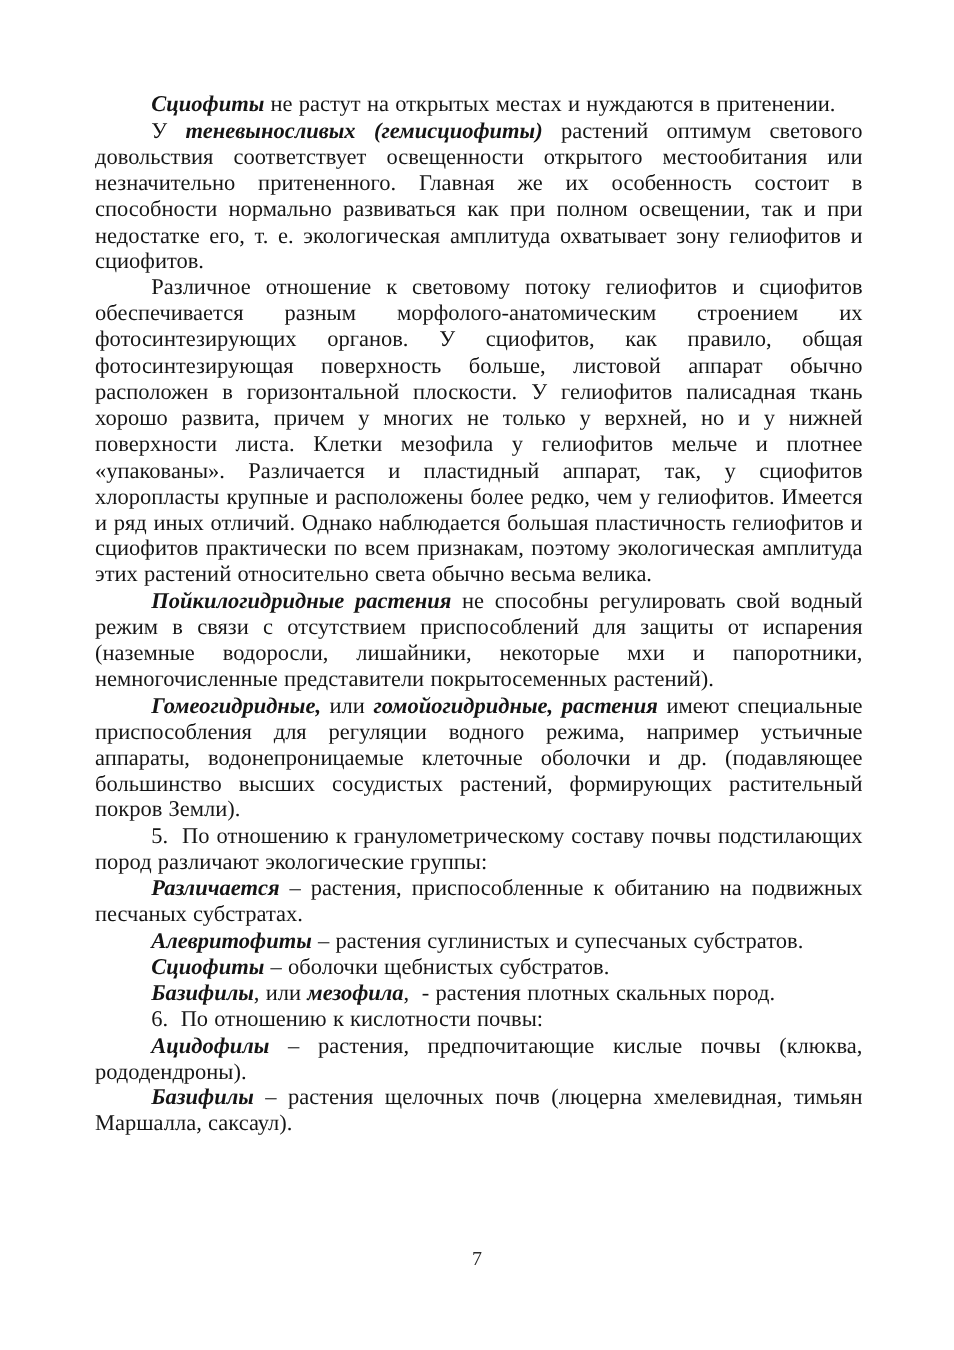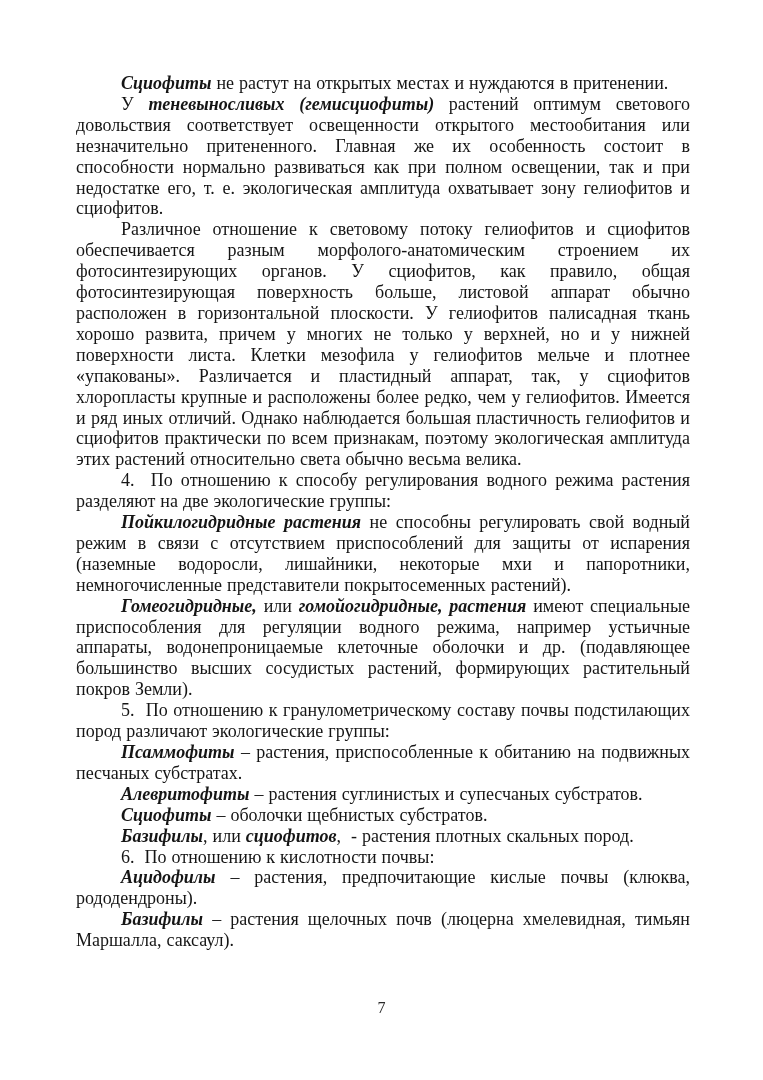--- a/index.html
+++ b/index.html
@@ -45,26 +45,25 @@
   }
 </style>
 </head>
 <body>
 
 <div class="page">
   <div class="text-block">
       <p class="para"><span class="run bi">Сциофиты</span><span class="run"> не растут на открытых местах и нуждаются в притенении.</span></p>
       <p class="para"><span class="run">У </span><span class="run bi">теневыносливых (гемисциофиты)</span><span class="run"> растений оптимум светового довольствия соответствует освещенности открытого местообитания или незначительно притененного. Главная же их особенность состоит в способности нормально развиваться как при полном освещении, так и при недостатке его, т. е. экологическая амплитуда охватывает зону гелиофитов и сциофитов.</span></p>
       <p class="para"><span class="run">Различное отношение к световому потоку гелиофитов и сциофитов обеспечивается разным морфолого-анатомическим строением их фотосинтезирующих органов. У сциофитов, как правило, общая фотосинтезирующая поверхность больше, листовой аппарат обычно расположен в горизонтальной плоскости. У гелиофитов палисадная ткань хорошо развита, причем у многих не только у верхней, но и у нижней поверхности листа. Клетки мезофила у гелиофитов мельче и плотнее «упакованы». Различается и пластидный аппарат, так, у сциофитов хлоропласты крупные и расположены более редко, чем у гелиофитов. Имеется и ряд иных отличий. Однако наблюдается большая пластичность гелиофитов и сциофитов практически по всем признакам, поэтому экологическая амплитуда этих растений относительно света обычно весьма велика.</span></p>
-      <p class="para"><span class="run">4.&nbsp; По отношению к способу регулирования водного режима растения разделяют на две экологические группы:</span></p>
       <p class="para"><span class="run bi">Пойкилогидридные растения</span><span class="run"> не способны регулировать свой водный режим в связи с отсутствием приспособлений для защиты от испарения (наземные водоросли, лишайники, некоторые мхи и папоротники, немногочисленные представители покрытосеменных растений).</span></p>
       <p class="para"><span class="run bi">Гомеогидридные,</span><span class="run"> или </span><span class="run bi">гомойогидридные, растения</span><span class="run"> имеют специальные приспособления для регуляции водного режима, например устьичные аппараты, водонепроницаемые клеточные оболочки и др. (подавляющее большинство высших сосудистых растений, формирующих растительный покров Земли).</span></p>
       <p class="para"><span class="run">5.&nbsp; По отношению к гранулометрическому составу почвы подстилающих пород различают экологические группы:</span></p>
-      <p class="para"><span class="run bi">Псаммофиты</span><span class="run"> – растения, приспособленные к обитанию на подвижных песчаных субстратах.</span></p>
+      <p class="para"><span class="run bi">Различается</span><span class="run"> – растения, приспособленные к обитанию на подвижных песчаных субстратах.</span></p>
       <p class="para"><span class="run bi">Алевритофиты</span><span class="run"> – растения суглинистых и супесчаных субстратов.</span></p>
       <p class="para"><span class="run bi">Сциофиты</span><span class="run"> – оболочки щебнистых субстратов.</span></p>
-      <p class="para"><span class="run bi">Базифилы</span><span class="run">, или </span><span class="run bi">сциофитов</span><span class="run">, &nbsp;- растения плотных скальных пород.</span></p>
+      <p class="para"><span class="run bi">Базифилы</span><span class="run">, или </span><span class="run bi">мезофила</span><span class="run">, &nbsp;- растения плотных скальных пород.</span></p>
       <p class="para"><span class="run">6.&nbsp; По отношению к кислотности почвы:</span></p>
       <p class="para"><span class="run bi">Ацидофилы</span><span class="run"> – растения, предпочитающие кислые почвы (клюква, рододендроны).</span></p>
       <p class="para"><span class="run bi">Базифилы</span><span class="run"> – растения щелочных почв (люцерна хмелевидная, тимьян Маршалла, саксаул).</span></p>
     </div>
   <div class="page-number">7</div>
 </div>
 
 </body></html>

